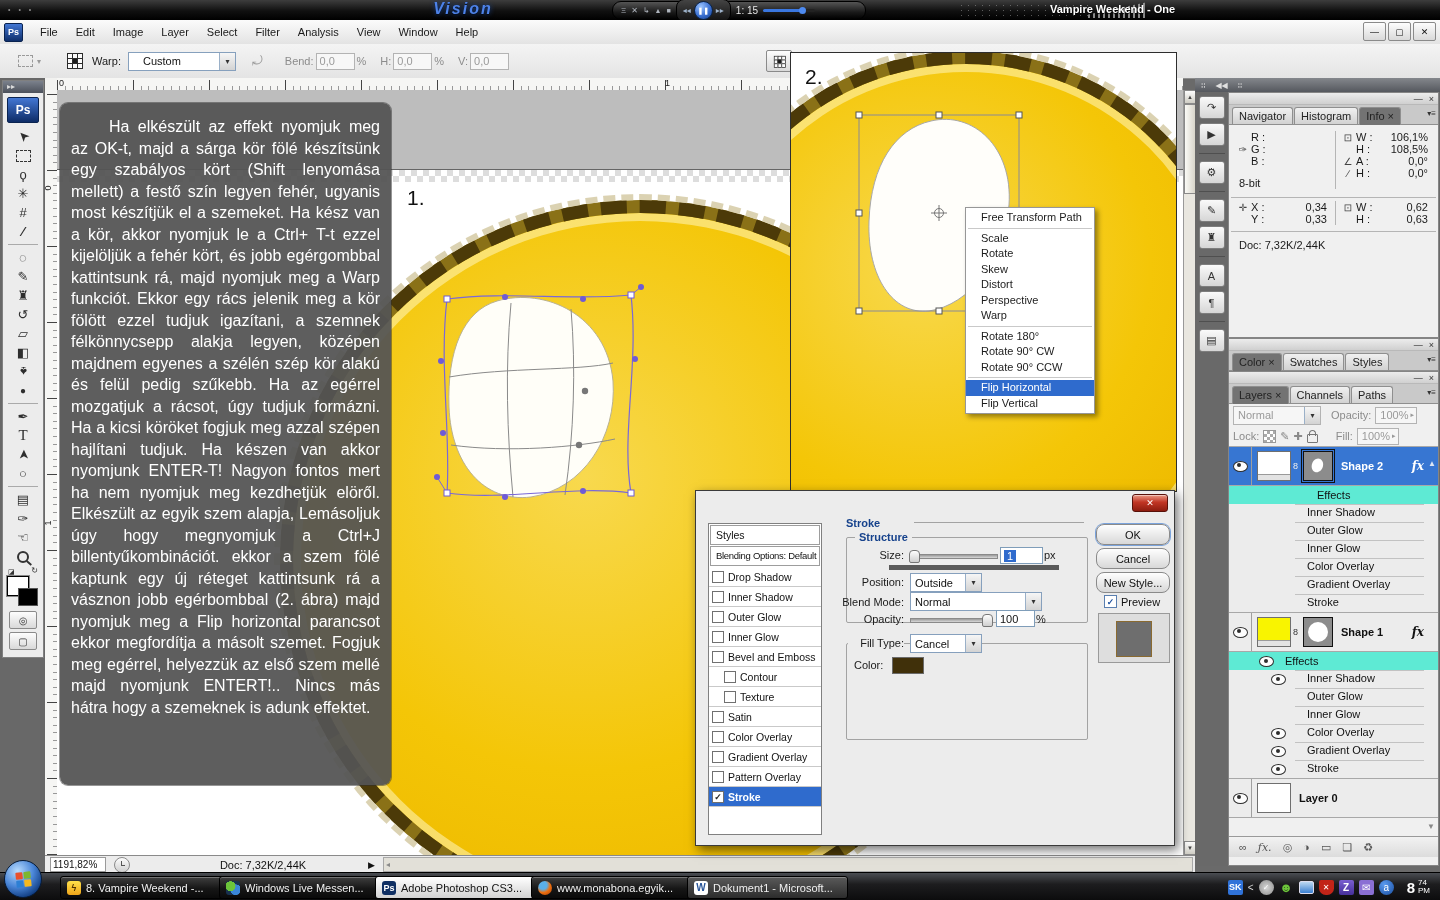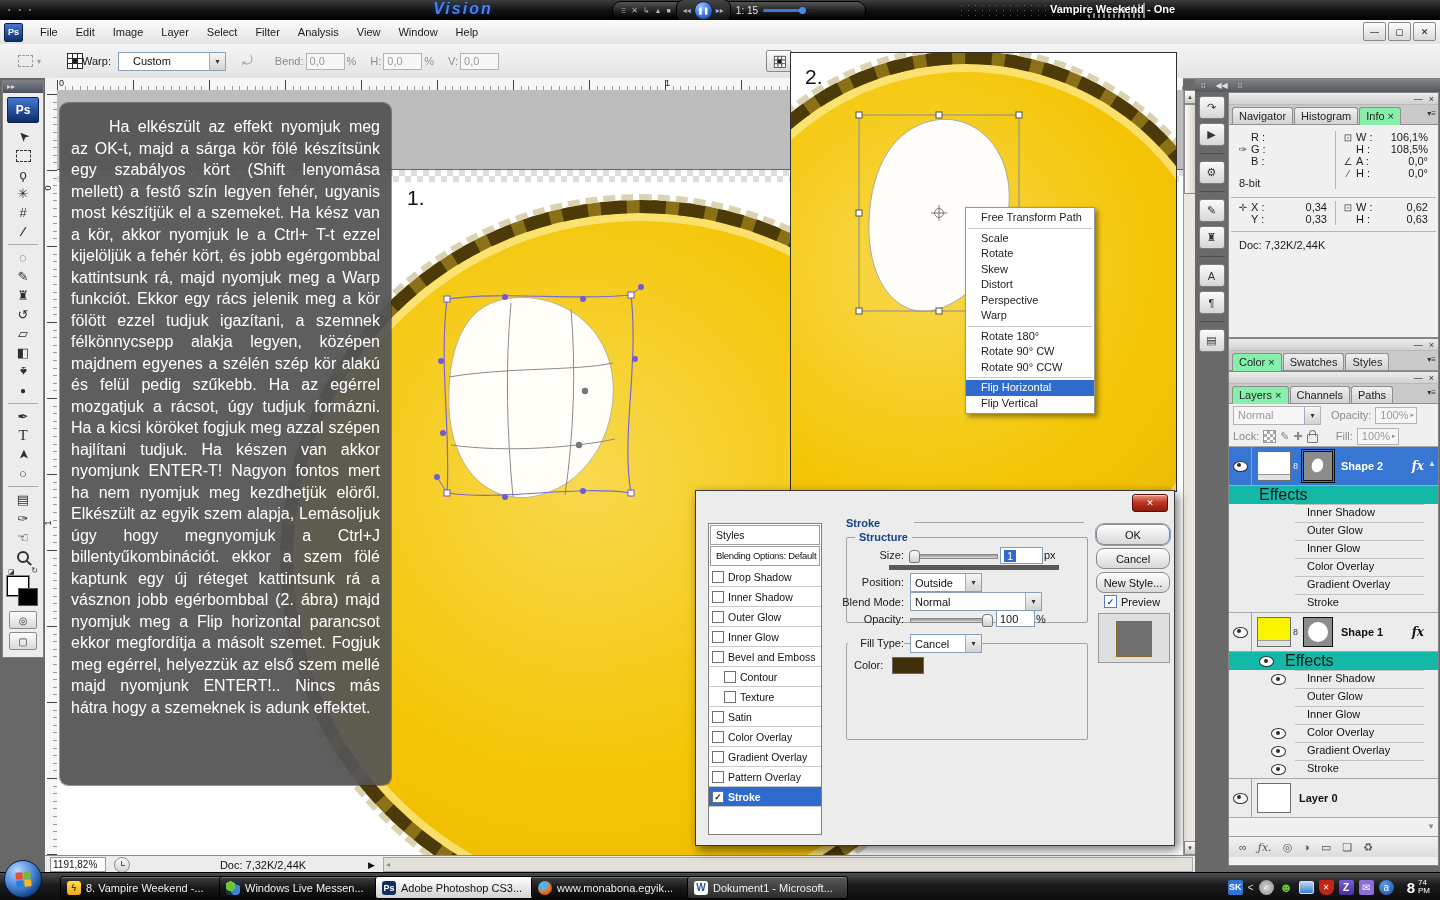--- a/index.html
+++ b/index.html
@@ -144,42 +144,42 @@
   .dockbtn{width:24px;height:21px;margin:4px auto;background:linear-gradient(#fafafa,#d6d6d6);border:1px solid #7e7e7e;
            border-radius:3px;display:flex;align-items:center;justify-content:center;font-size:11px;color:#333;}
   .dsep{width:26px;height:1px;background:#4f4f4f;margin:7px auto;}
   
   .pgroup{position:absolute;left:1228px;width:211px;background:#f0f0f0;border:1px solid #858585;box-sizing:border-box;}
   .chrome{height:11px;background:linear-gradient(#ececec,#d0d0d0);display:flex;justify-content:flex-end;align-items:center;
           gap:6px;padding:0 4px;font-size:9px;color:#333;border-bottom:1px solid #b9b9b9;}
   .tabrow{display:flex;align-items:flex-end;height:19px;background:#c9c9c9;padding-left:3px;border-bottom:1px solid #8f8f8f;position:relative;}
   .tab{height:16px;line-height:16px;padding:0 6px;font-size:11px;color:#222;background:linear-gradient(#f0f0f0,#d2d2d2);
        border:1px solid #8f8f8f;border-bottom:none;border-radius:3px 3px 0 0;margin-right:1px;white-space:nowrap;}
-  .tab.on{background:#86efac;height:17px;margin-bottom:-1px;}
+  .tab.on{background:#737373;height:17px;margin-bottom:-1px;}
   .pmenu{position:absolute;right:2px;top:4px;font-size:8px;color:#333;}
   .pbody{font-size:11px;color:#1a1a1a;}
   .iico{width:16px;display:inline-block;text-align:center;color:#444;font-size:10px;}
   .ihr{height:1px;background:#b5b5b5;margin:3px 0;} .ival{margin-left:auto;padding-right:8px;text-align:right;}
   
   .numbox{display:inline-flex;align-items:center;height:15px;background:#f6f6f6;border:1px solid #b3b3b3;color:#9a9a9a;
           padding:0 2px 0 4px;gap:2px;}
   .eye{width:13px;height:9px;border:1px solid #2e2e2e;border-radius:50%;position:relative;background:#fdfdfd;display:inline-block;}
   .eye::after{content:"";position:absolute;left:3.5px;top:1.5px;width:4px;height:4px;border-radius:50%;background:#2e2e2e;}
   .lrow{position:relative;height:38px;border-bottom:1px solid #a8a8a8;background:#ececec;display:flex;align-items:center;}
   .lrow.sel{background:#3776d2;color:#fff;}
   .eyecell{width:22px;height:100%;border-right:1px solid #9f9f9f;display:flex;align-items:center;justify-content:center;flex:none;}
   .thumb{width:32px;height:28px;border:1px solid #6f6f6f;margin-left:5px;background:#fff;position:relative;flex:none;}
   .thumb .vbar{position:absolute;left:0;right:0;bottom:0;height:5px;background:#e3e3e3;border-top:1px solid #9a9a9a;}
   .chain{font-size:9px;color:#333;padding:0 2px;}
   .lrow.sel .chain{color:#eee;}
   .mask{width:28px;height:28px;background:#8c8c8c;border:1px solid #111;outline:1px solid #111;outline-offset:1px;
         display:flex;align-items:center;justify-content:center;flex:none;margin-left:3px;}
   .lname{font-weight:bold;font-size:11px;padding-left:8px;}
   .fx{font-family:"DejaVu Serif",serif;font-style:italic;font-weight:bold;font-size:12px;margin-left:auto;padding-right:14px;}
-  .ehdr{position:relative;height:18px;line-height:18px;background:#14b8a6;padding-left:30px;font-size:16px;border-bottom:0;}
+  .ehdr{position:relative;height:18px;line-height:18px;background:#5eead4;padding-left:88px;font-size:11px;border-bottom:0;}
   .erow{position:relative;height:18px;background:#ececec;}
   .erow .et{position:absolute;left:78px;top:2px;font-size:11px;}
   .erow .eline{position:absolute;left:66px;right:14px;top:0;height:1px;background:#c2c2c2;}
   .eeye{position:absolute;left:42px;top:4px;}
   .lbb{position:absolute;left:0;right:0;bottom:8px;height:20px;background:linear-gradient(#f2f2f2,#dcdcdc);
        border-top:1px solid #9a9a9a;display:flex;align-items:center;gap:11px;padding-left:10px;color:#555;font-size:11px;}
   .mini-checker{width:11px;height:11px;display:inline-block;background-color:#fff;border:1px solid #999;
      background-image:linear-gradient(45deg,#aaa 25%,transparent 25%,transparent 75%,#aaa 75%),
                       linear-gradient(45deg,#aaa 25%,transparent 25%,transparent 75%,#aaa 75%);
      background-position:0 0,3px 3px;background-size:6px 6px;}
@@ -272,21 +272,21 @@
       <i></i>
         <i></i>
         <i></i>
         <i></i>
         <i></i>
         <i></i>
         <i></i>
         <i></i>
         <i></i>
       </span>
-    <span class="blabel" style="margin-left:0">Warp:</span>
+    <span class="blabel" style="margin-left:10px">Warp:</span>
     <span class="dd" style="width:106px;margin-left:7px;justify-content:space-between">
       <span class="ddt" style="padding-left:14px">Custom</span>
       <i class="ddb">▾</i>
     </span>
     <span style="margin-left:16px;color:#9a9a9a;font-size:13px">⤾</span>
     <span class="glabel" style="margin-left:22px">Bend:</span>
     <span class="numfield">0,0</span>
     <span class="glabel">%</span>
     <span class="glabel" style="margin-left:14px">H:</span>
     <span class="numfield">0,0</span>

